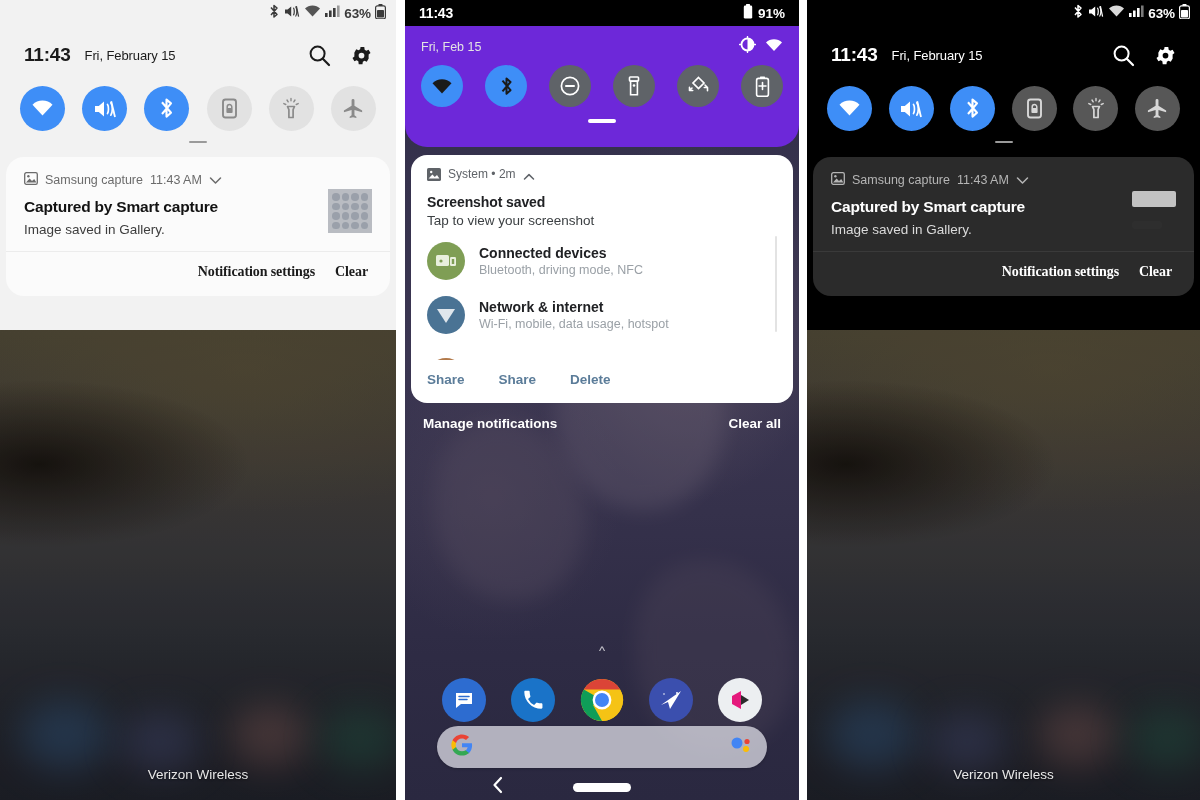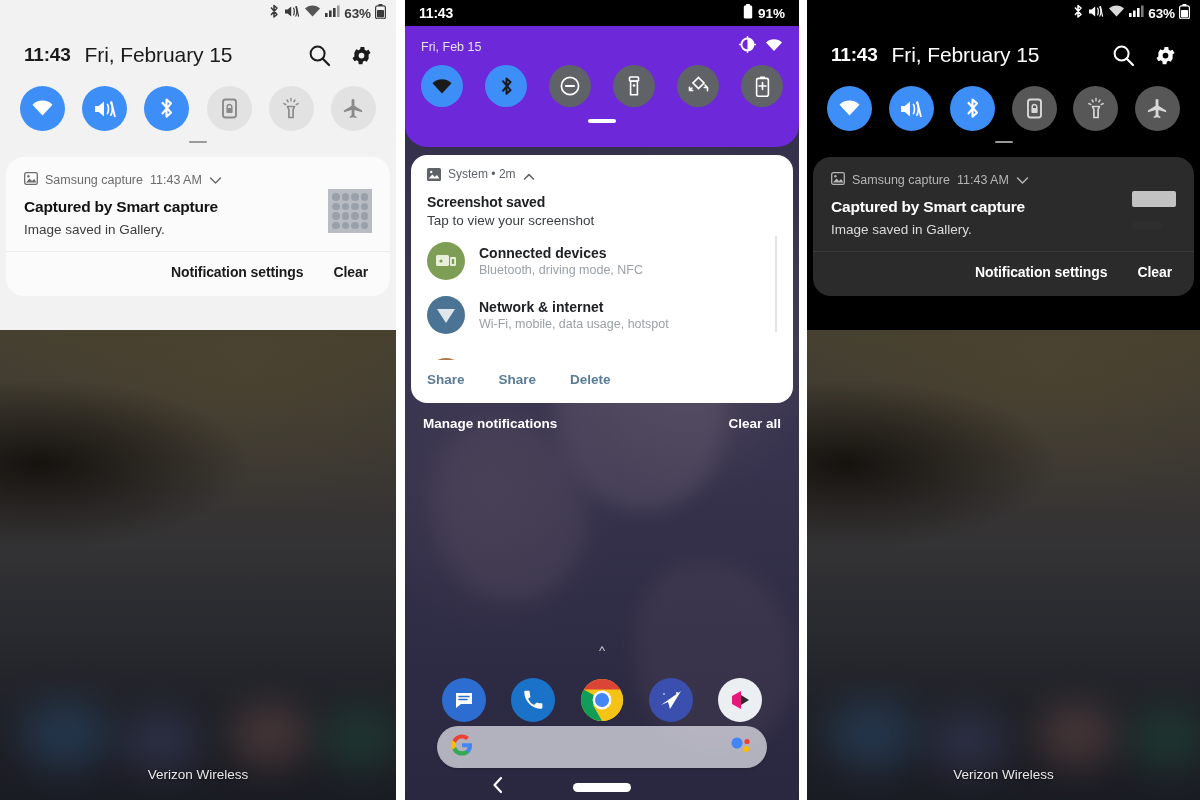--- a/index.html
+++ b/index.html
@@ -60,21 +60,21 @@
   .sbar-dark  .sbar-pct { color: #ffffff; }
 
   
   .qs-head {
     position: relative;
     display: flex; align-items: center;
     padding: 12px 18px 0 24px;
     height: 46px;
   }
   .qs-time { font-size: 19px; font-weight: 600; letter-spacing: -.2px; }
-  .qs-date { font-size: 21px; font-weight: 400; margin-left: 14px; letter-spacing: -.1px; }
+  .qs-date { font-size: 13px; font-weight: 400; margin-left: 14px; letter-spacing: -.1px; }
   .qs-head-sp { flex: 1; }
   .qs-head-btn { width: 34px; height: 34px; display: flex; align-items: center; justify-content: center; margin-left: 8px; }
   .light-tone .qs-time, .light-tone .qs-date { color: #1b1b1b; }
   .dark-tone  .qs-time, .dark-tone  .qs-date { color: #ffffff; }
 
   
   .qs-toggles {
     position: relative;
     display: flex; align-items: center; justify-content: space-between;
     padding: 14px 20px 0 20px;
@@ -123,22 +123,23 @@
     display: grid; grid-template-columns: repeat(4,1fr); grid-template-rows: repeat(4,1fr);
     gap: 2px; padding: 4px;
   }
   .thumb-dot { border-radius: 50%; }
   .light-tone .notif-thumb { background: #b9bcc2; }
   .light-tone .thumb-dot   { background: #9aa0aa; }
   .dark-tone  .notif-thumb { background: transparent; }
 
   .notif-actions {
     display: flex; align-items: center; justify-content: flex-end;
-    gap: 30px; padding: 12px 22px 16px 0;
+    gap: 20px; padding: 12px 22px 16px 0;
     border-top: 1px solid transparent;
+    font-family: Liberation Serif, serif;
   }
   .light-tone .notif-actions { border-top-color: #ececec; }
   .dark-tone  .notif-actions { border-top-color: #3a3a3a; }
   .notif-act { font-size: 14px; font-weight: 700; letter-spacing: -.1px; }
   .light-tone .notif-act { color: #1b1b1b; }
   .dark-tone  .notif-act { color: #ffffff; }
 
   
   .carrier {
     position: absolute; left: 0; right: 0; bottom: 18px;

